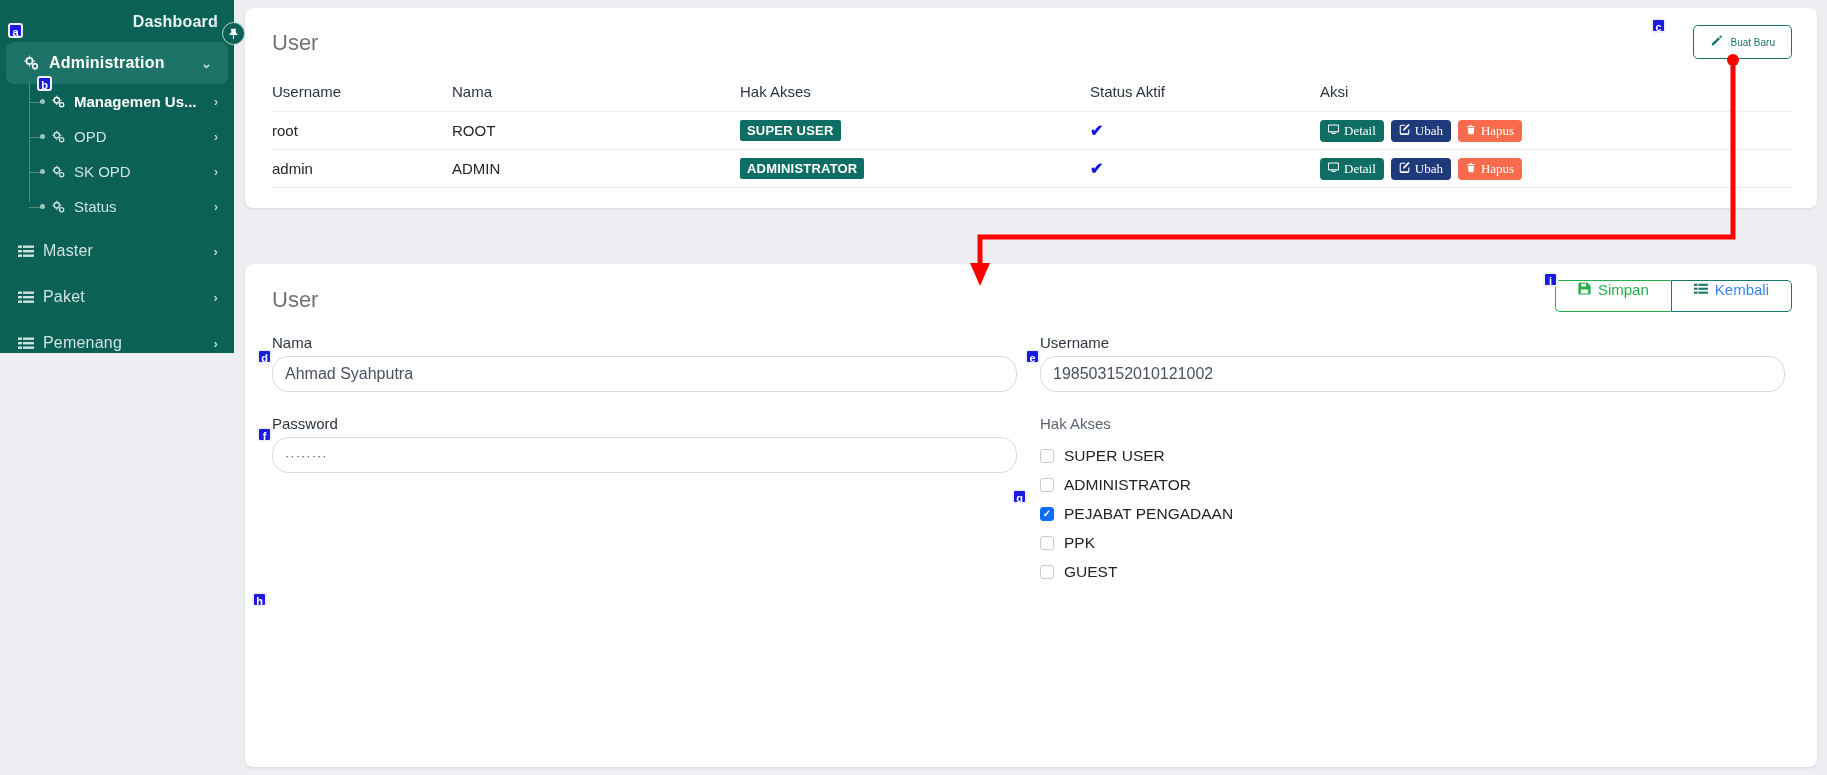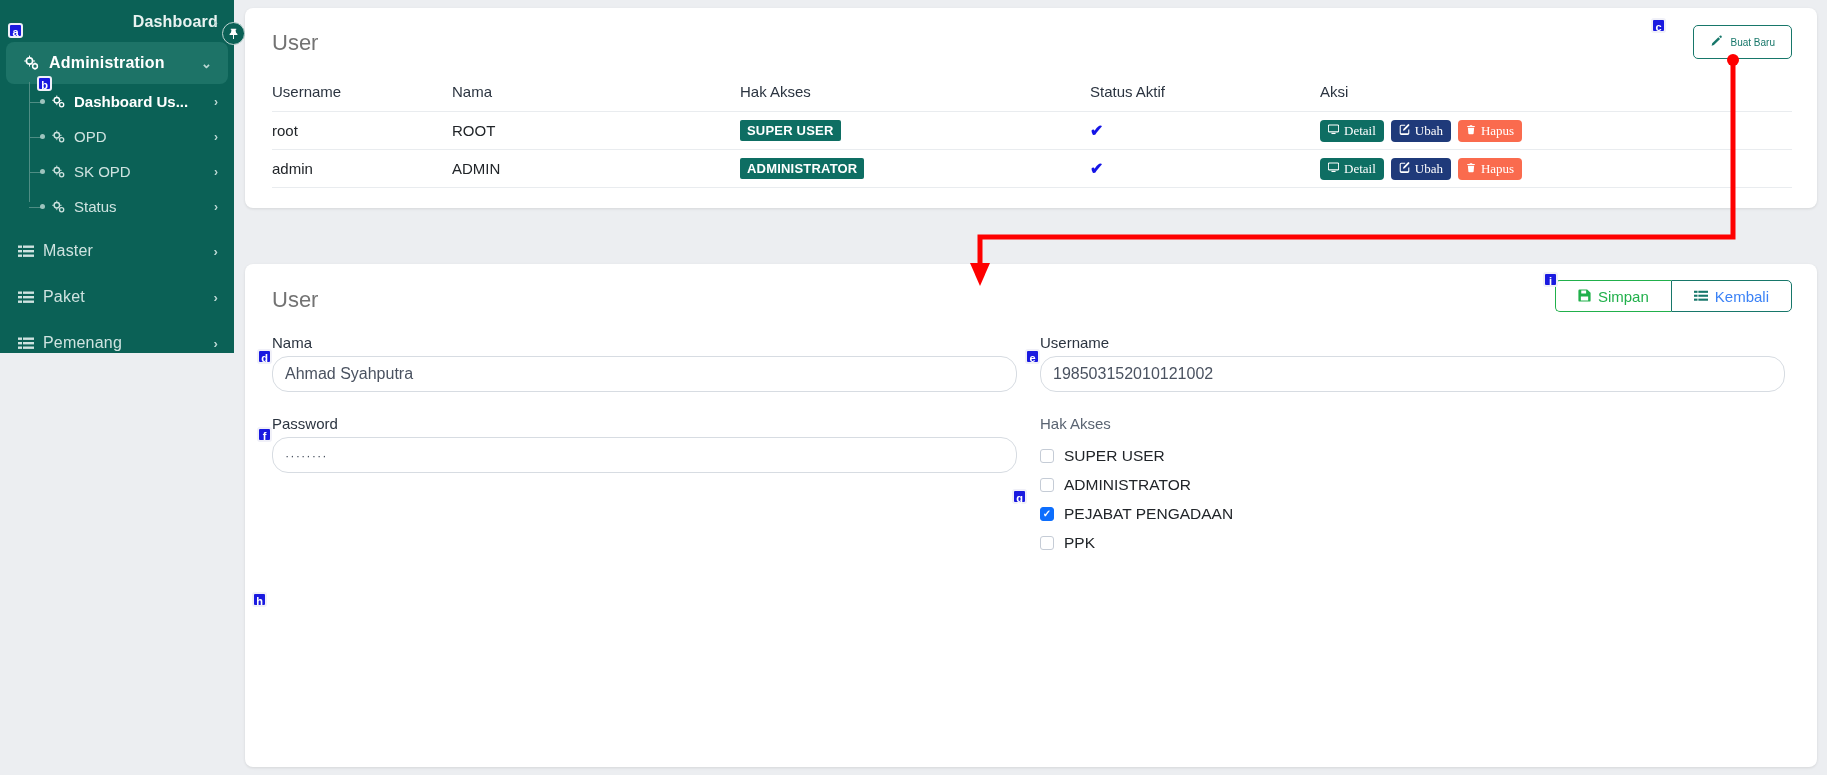--- a/index.html
+++ b/index.html
@@ -106,21 +106,21 @@
     background: #ffffff; color: #17776a;
     font-size: 10px; cursor: pointer;
   }
 
   
   .btn-group {
     position: absolute; right: 25px; top: 16px;
     display: flex;
   }
   .btn-grp-item {
-    display: flex; align-items: center; gap: 7px;
+    display: flex; gap: 7px;
     height: 32px; padding: 0 22px;
     background: #ffffff; font-size: 15px; cursor: pointer;
   }
   .btn-simpan {
     border: 1px solid #21b04b; border-right: none;
     border-radius: 5px 0 0 5px; color: #21b04b;
   }
   .btn-kembali {
     border: 1px solid #17776a;
     border-radius: 0 5px 5px 0; color: #3b82f6;
@@ -249,21 +249,21 @@
         <span class="nm-ico">
           <svg width="14" height="14" viewBox="0 0 16 16" fill="#fff">
               <circle cx="5.5" cy="6" r="3.1" fill="none" stroke="#fff" stroke-width="1.6"></circle>
               <circle cx="11" cy="11.2" r="2.4" fill="none" stroke="#fff" stroke-width="1.5"></circle>
               <rect x="5" y="0.6" width="1" height="2"></rect>
               <rect x="5" y="9.6" width="1" height="2"></rect>
               <rect x="0.2" y="5.5" width="2" height="1"></rect>
               <rect x="9" y="5.5" width="2" height="1"></rect>
             </svg>
         </span>
-        <span class="nm-label">Dashboard Us...</span>
+        <span class="nm-label">Managemen Us...</span>
         <span class="chev">›</span>
       </div>
       <div class="sub-row">
         <span class="nm-ico">
           <svg width="14" height="14" viewBox="0 0 16 16" fill="#cfe3e0">
               <circle cx="5.5" cy="6" r="3.1" fill="none" stroke="#cfe3e0" stroke-width="1.6"></circle>
               <circle cx="11" cy="11.2" r="2.4" fill="none" stroke="#cfe3e0" stroke-width="1.5"></circle>
               <rect x="5" y="0.6" width="1" height="2"></rect>
               <rect x="5" y="9.6" width="1" height="2"></rect>
               <rect x="0.2" y="5.5" width="2" height="1"></rect>
@@ -503,20 +503,24 @@
             <span class="cbx-label">ADMINISTRATOR</span>
           </div>
           <div class="cbx-row">
             <span class="cbx on"></span>
             <span class="cbx-label">PEJABAT PENGADAAN</span>
           </div>
           <div class="cbx-row">
             <span class="cbx"></span>
             <span class="cbx-label">PPK</span>
           </div>
+          <div class="cbx-row">
+            <span class="cbx"></span>
+            <span class="cbx-label">GUEST</span>
+          </div>
         </div>
       </div>
     </div>
 
   </section>
 
   <svg id="arrow-svg">
     <circle cx="1733" cy="60" r="6" fill="#fe0000"></circle>
     <path d="M1733 60 L1733 237 L980 237 L980 272" stroke="#fe0000" stroke-width="5" fill="none"></path>
     <path d="M980 286 L970 263 L990 263 Z" fill="#fe0000"></path>

